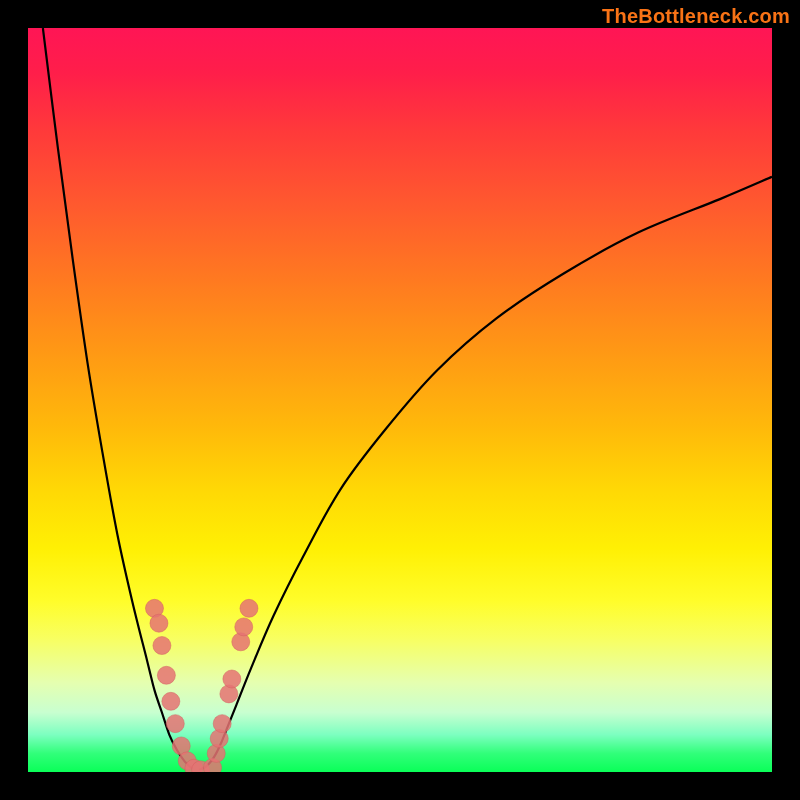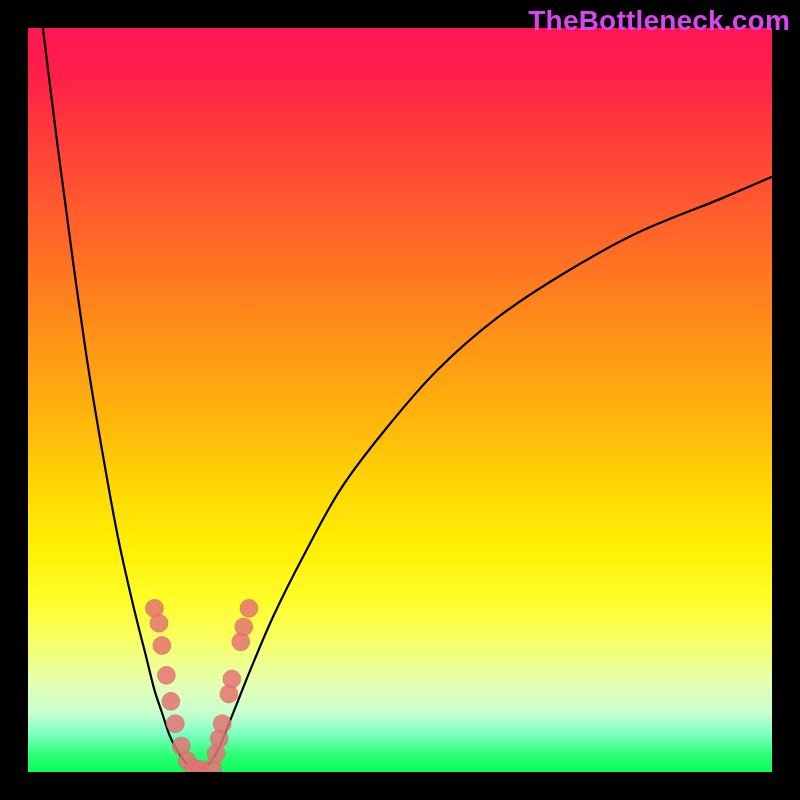--- a/index.html
+++ b/index.html
@@ -53,23 +53,23 @@
       #7cffc0 95%,
       #31ff7a 97.5%,
       #0aff58 100%
     );
   }
   .watermark {
     position: absolute;
     top: 5px;
     right: 10px;
     font-family: Arial, Helvetica, sans-serif;
-    font-size: 28px;
+    font-size: 20px;
     font-weight: 600;
-    color: #d946ef;
+    color: #f97316;
     letter-spacing: 0.2px;
   }
   svg.curves {
     position: absolute;
     top: 0;
     left: 0;
     width: 100%;
     height: 100%;
   }
   .dot {

